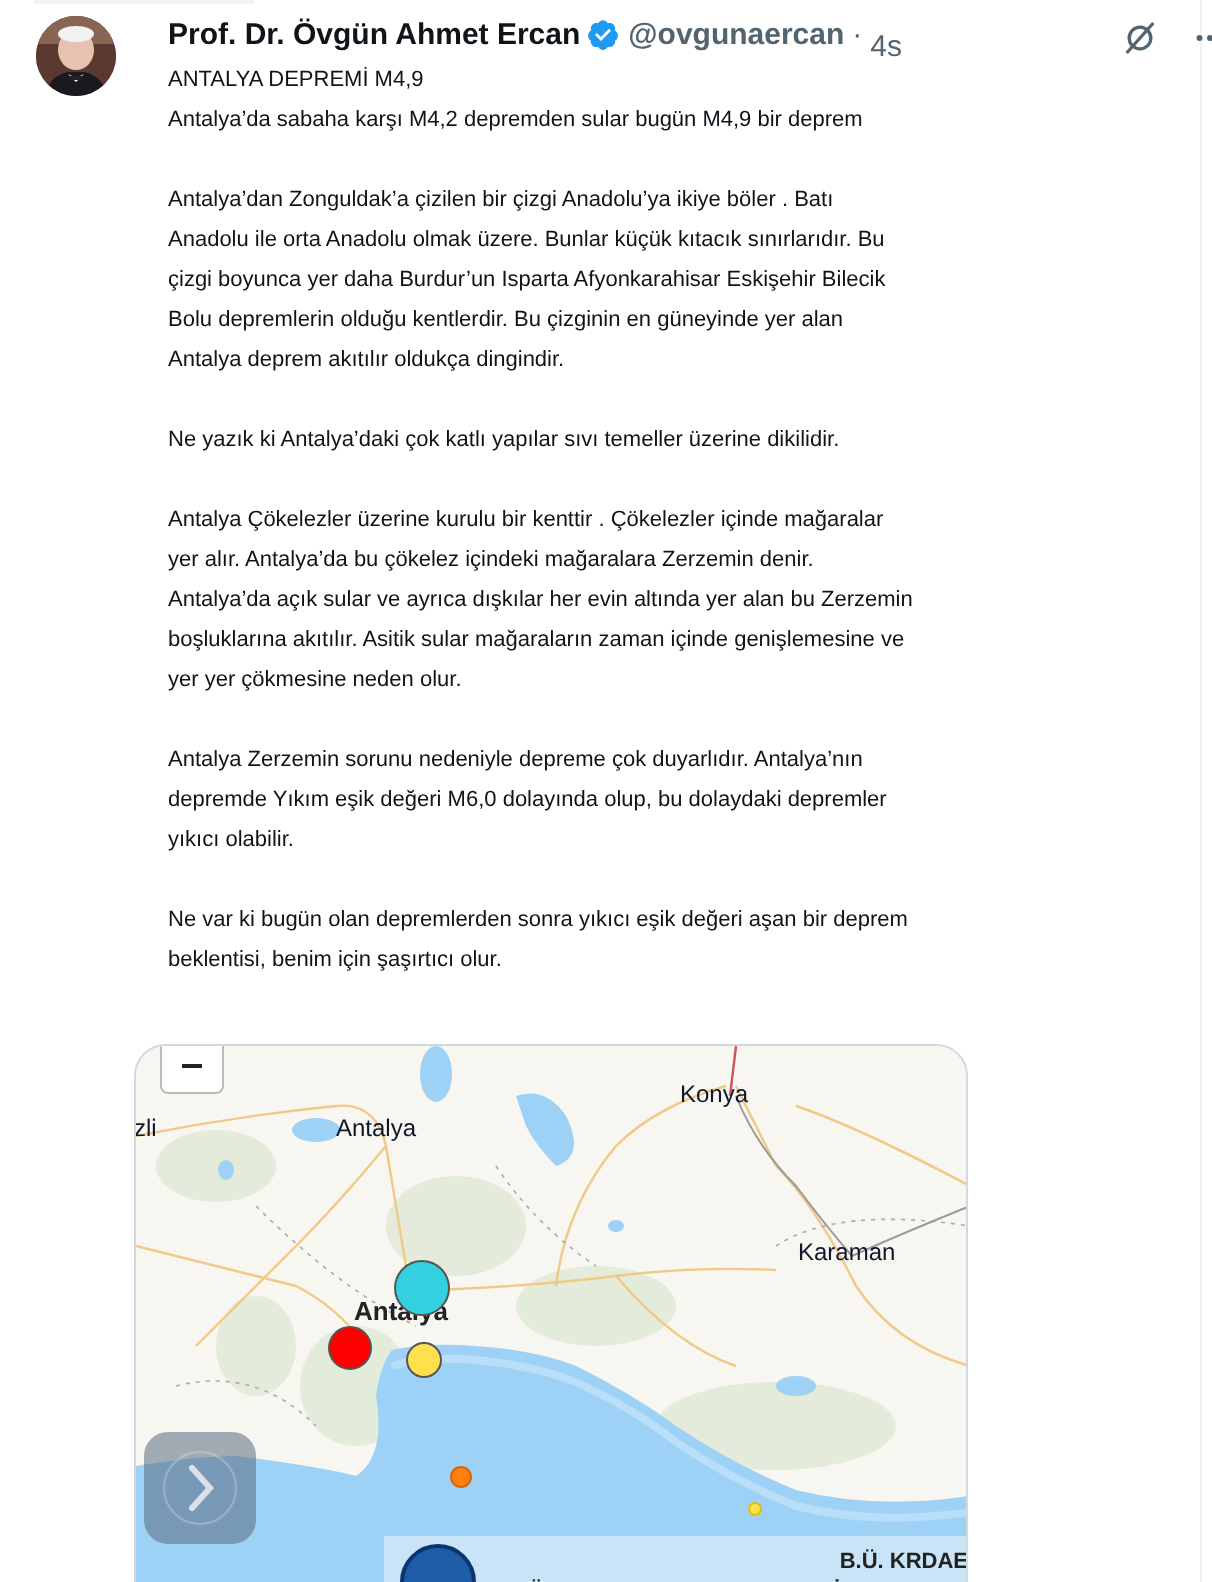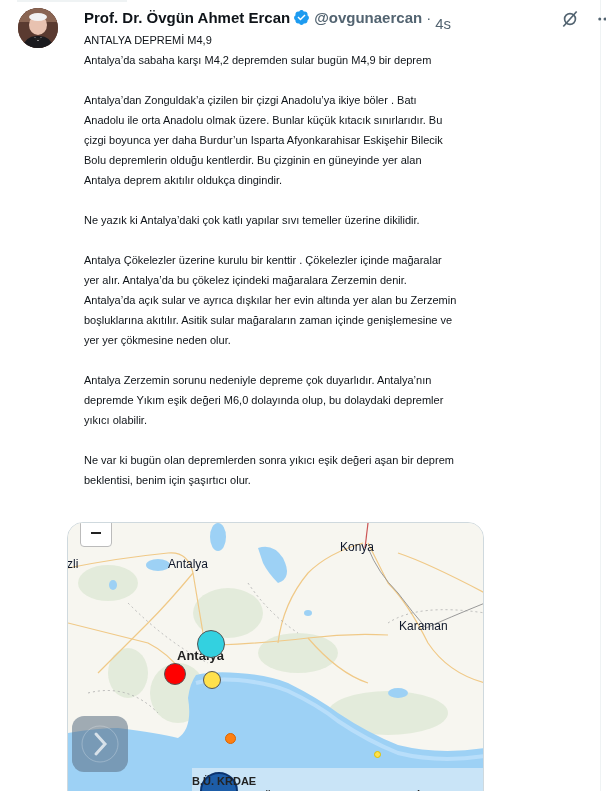--- a/index.html
+++ b/index.html
@@ -21,21 +21,21 @@
     .para p { margin: 0; }
     .headline { margin-top: 2px; }
     .media { position: absolute; left: 67px; top: 522px; width: 417px; height: 300px; border: 1px solid #cfd9de; border-radius: 16px; overflow: hidden; background: #f8f7f2; }
     .city { position: absolute; font-size: 12px; color: #0f172a; font-family: "Liberation Sans", sans-serif; }
     .city.bold { font-weight: 700; font-size: 13px; color: #222; }
     .quake { position: absolute; border-radius: 50%; border: 1px solid #555; }
     .zoom-btn { position: absolute; left: 12px; top: -4px; width: 32px; height: 28px; background: #fff; border: 1px solid #bbb; border-radius: 4px; }
     .zoom-btn::after { content: ""; position: absolute; left: 10px; top: 12px; width: 10px; height: 2px; background: #222; }
     .next-btn { position: absolute; left: 4px; top: 193px; width: 56px; height: 56px; border-radius: 12px; background: rgba(90,110,130,0.55); }
     .logo-box { position: absolute; left: 124px; top: 245px; width: 292px; height: 60px; background: #c9e4f7; }
-    .logo-title { position: absolute; left: 0; width: 100%; top: 7px; text-align: left; font-weight: 700; font-size: 11px; color: #222; }
+    .logo-title { position: absolute; left: 0; width: 100%; top: 7px; text-align: right; font-weight: 700; font-size: 11px; color: #222; }
     .logo-sub { position: absolute; left: 0; width: 100%; top: 22px; text-align: center; font-weight: 700; font-size: 11px; color: #222; }
     .logo-circle { position: absolute; left: 8px; top: 4px; width: 38px; height: 38px; border-radius: 50%; background: #1d5da8; border: 2px solid #0b3470; }
   </style>
 </head>
 <body>
 
 <div class="top-line"></div>
 <div class="right-border"></div>
 
 <div class="avatar">

